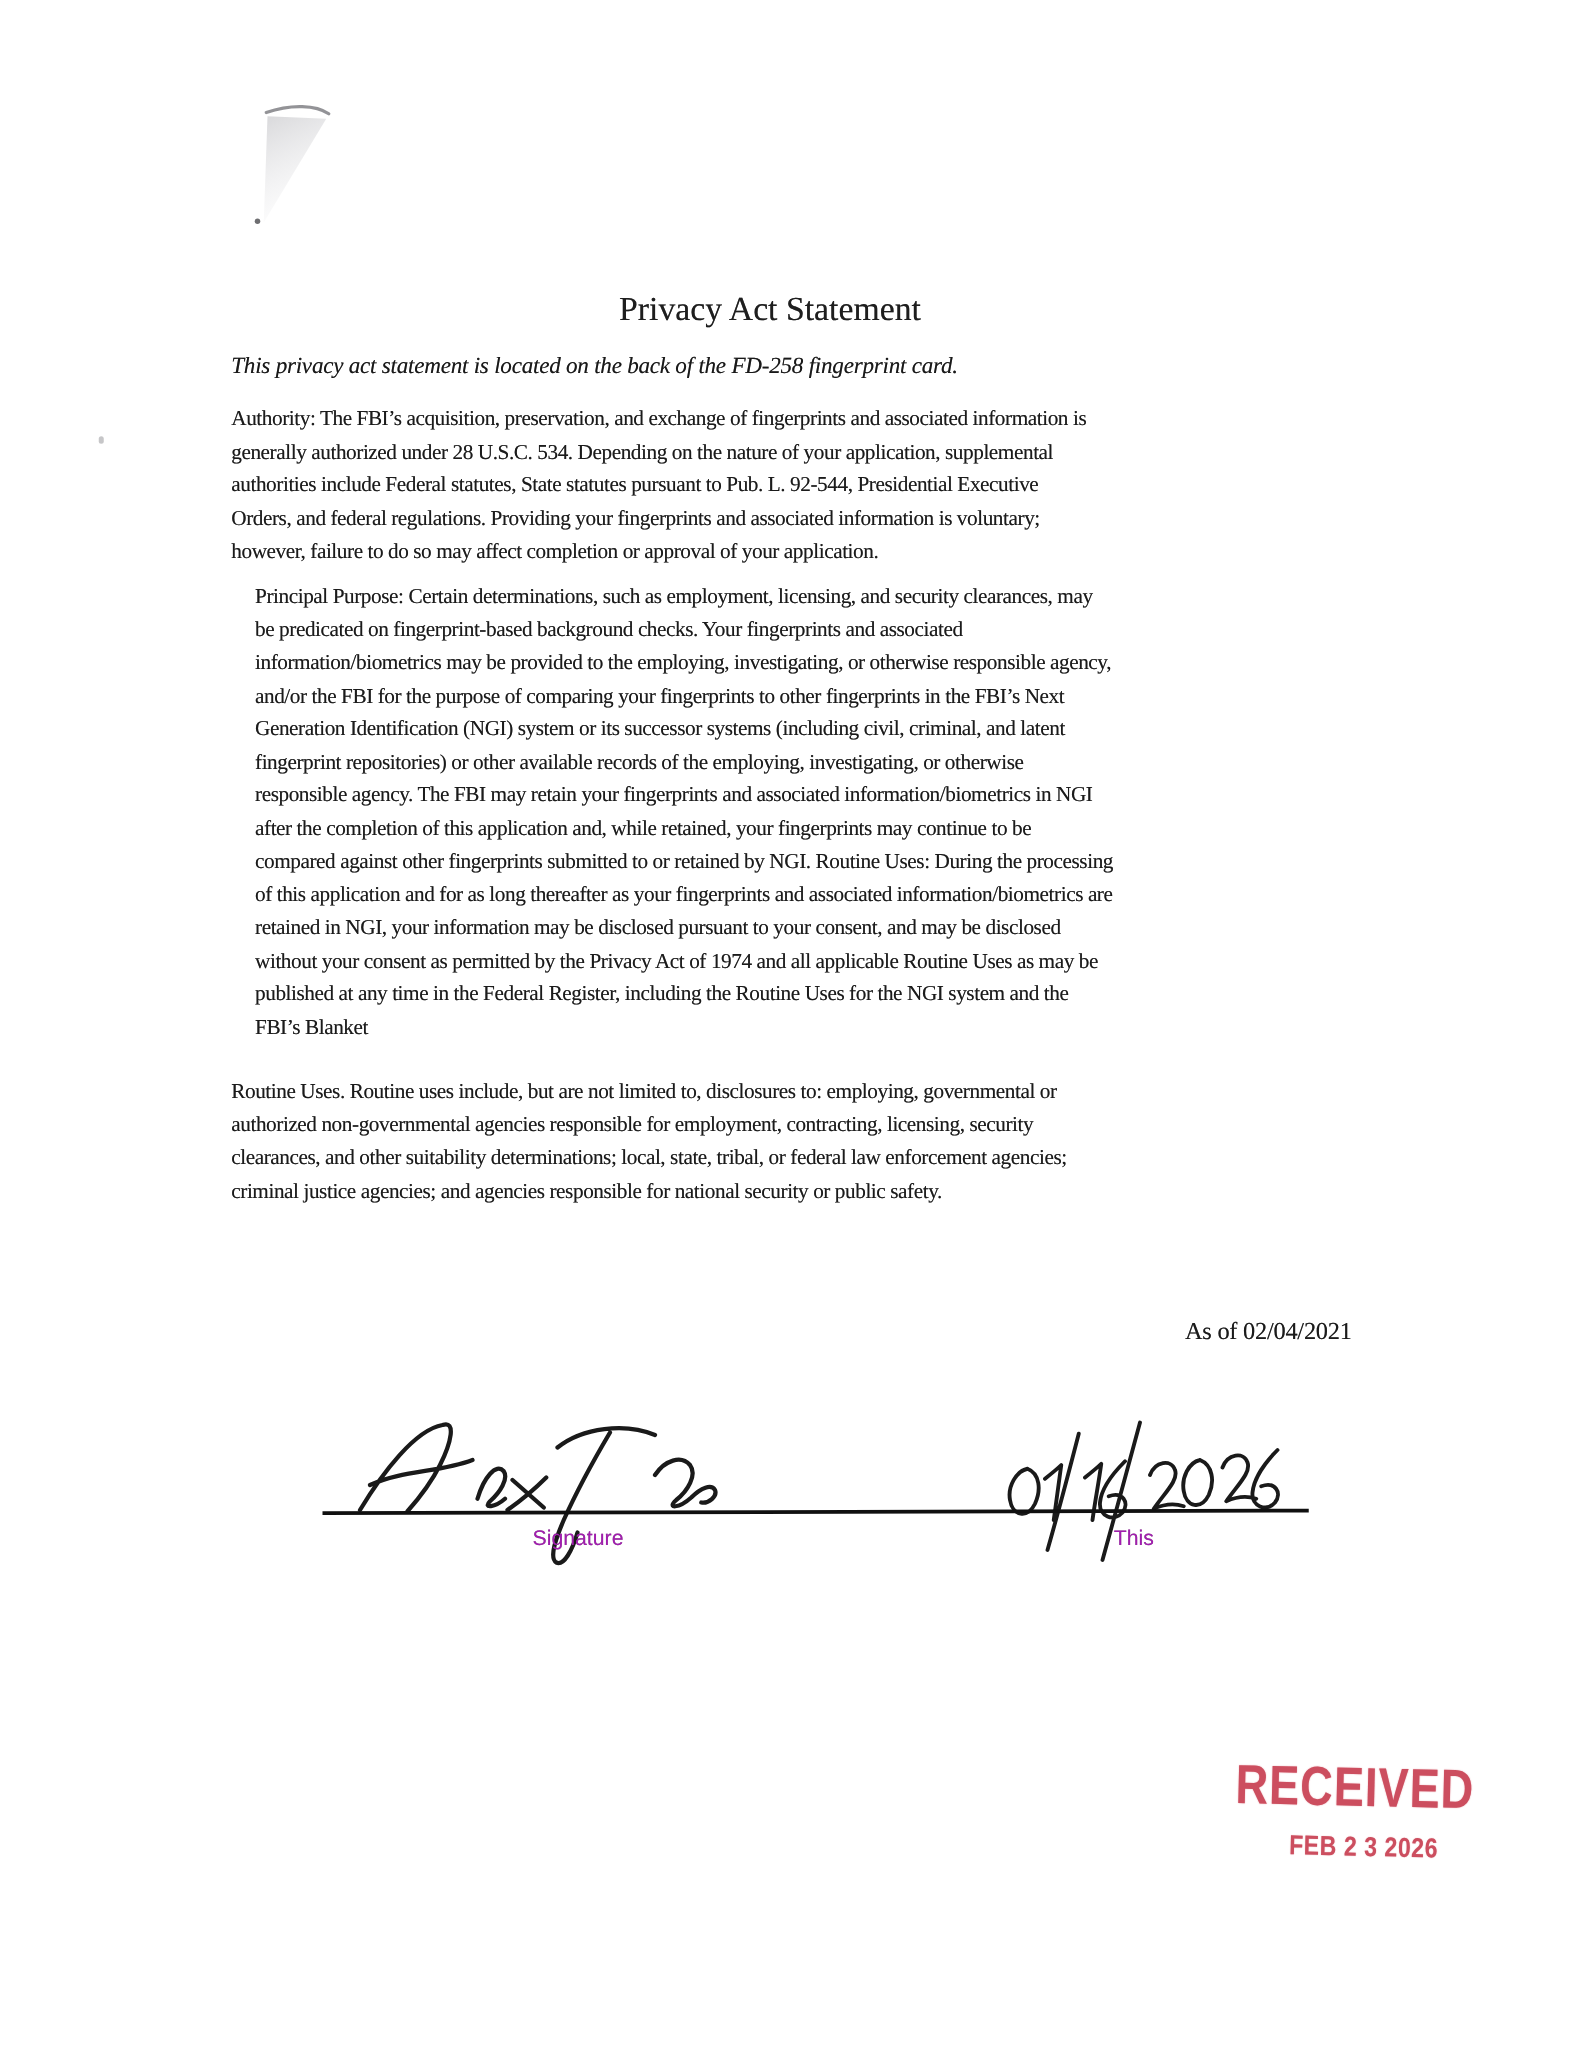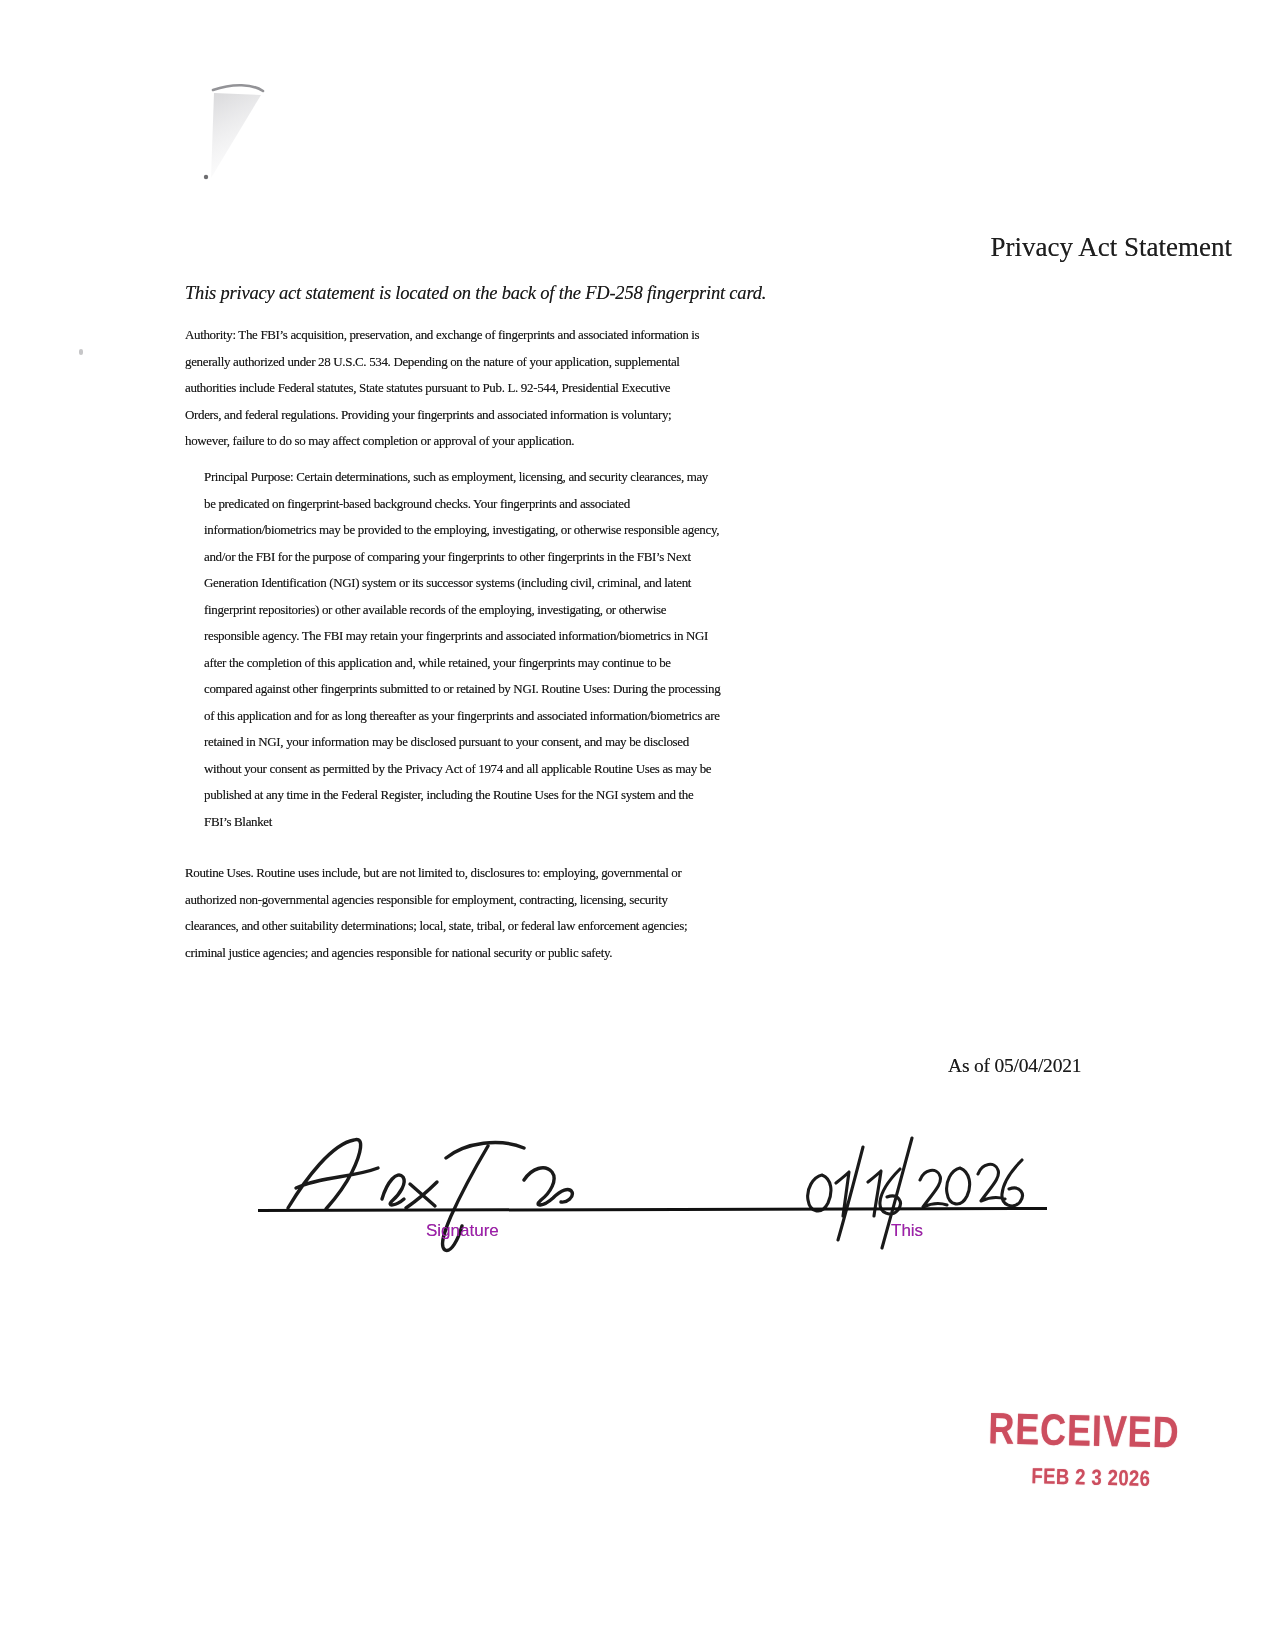--- a/index.html
+++ b/index.html
@@ -13,39 +13,39 @@
     width: 1275px; height: 1650px;
     background: #ffffff;
     font-family: "Liberation Serif", serif;
     color: #1b1b1b;
   }
   .title {
     position: absolute;
     left: 0; top: 232px;
     width: 1232px;
     margin: 0;
-    text-align: right;
+    text-align: center;
     font-size: 27px;
     font-weight: normal;
     color: #1e1e1e;
     text-shadow: 0 0 0.5px rgba(20,20,20,.6);
   }
   .note {
     position: absolute;
     left: 185px; top: 283px;
     font-style: italic;
     font-size: 18.5px;
     letter-spacing: -0.2px;
     color: #191919;
     text-shadow: 0 0 0.4px rgba(20,20,20,.55);
   }
   .para {
     position: absolute;
     left: 185px;
-    font-size: 13px;
+    font-size: 17px;
     line-height: 26.5px;
     letter-spacing: -0.35px;
     white-space: pre;
     color: #1b1b1b;
     text-shadow: 0 0 0.4px rgba(25,25,25,.55);
   }
   .p-authority { top: 322px; }
   .p-purpose   { top: 464px; margin-left: 19px; }
   .p-routine   { top: 860px; }
   .asof {
@@ -154,21 +154,21 @@
 retained in NGI, your information may be disclosed pursuant to your consent, and may be disclosed
 without your consent as permitted by the Privacy Act of 1974 and all applicable Routine Uses as may be
 published at any time in the Federal Register, including the Routine Uses for the NGI system and the
 FBI’s Blanket</div>
 
   <div class="para p-routine">Routine Uses. Routine uses include, but are not limited to, disclosures to: employing, governmental or
 authorized non-governmental agencies responsible for employment, contracting, licensing, security
 clearances, and other suitability determinations; local, state, tribal, or federal law enforcement agencies;
 criminal justice agencies; and agencies responsible for national security or public safety.</div>
 
-  <div class="asof">As of 05/04/2021</div>
+  <div class="asof">As of 02/04/2021</div>
 
   <svg class="hand" style="left:262px; top:1096px;" width="560" height="165" viewBox="0 0 560 165" aria-label="Alex Tyb">
     <path stroke-width="3.4" d="
       M 26 112 C 44 82, 70 48, 92 44
       C 103 40, 99 58, 90 76
       C 82 92, 72 104, 64 113
       M 34 92 C 60 80, 90 82, 116 72
       M 120 103 C 125 86, 135 74, 141 81
       C 145 87, 138 98, 130 105
       C 124 111, 134 110, 142 103

